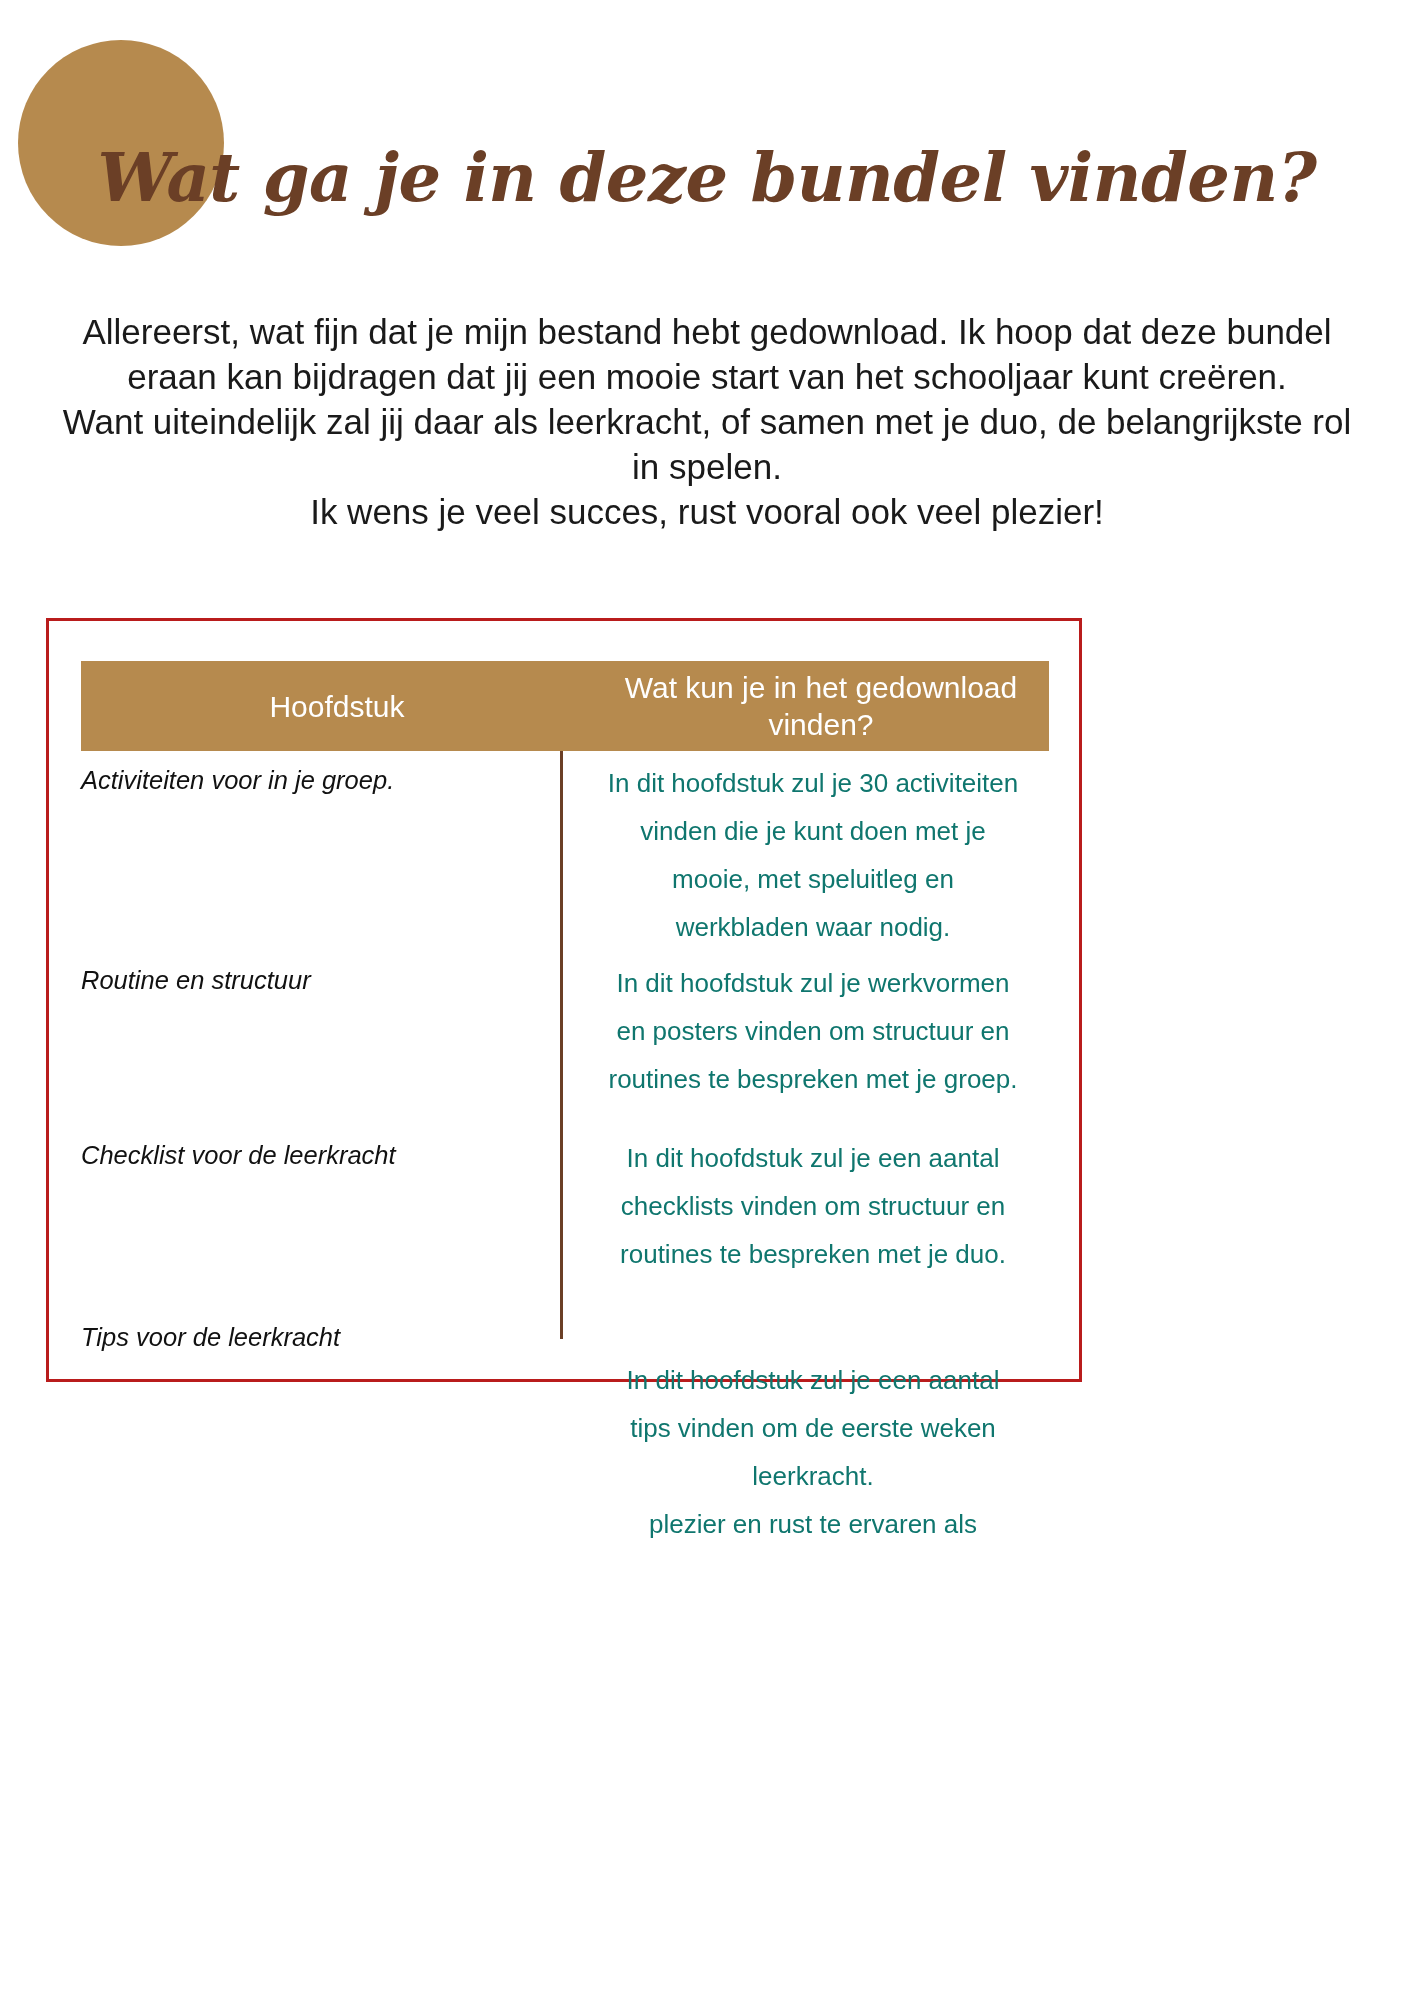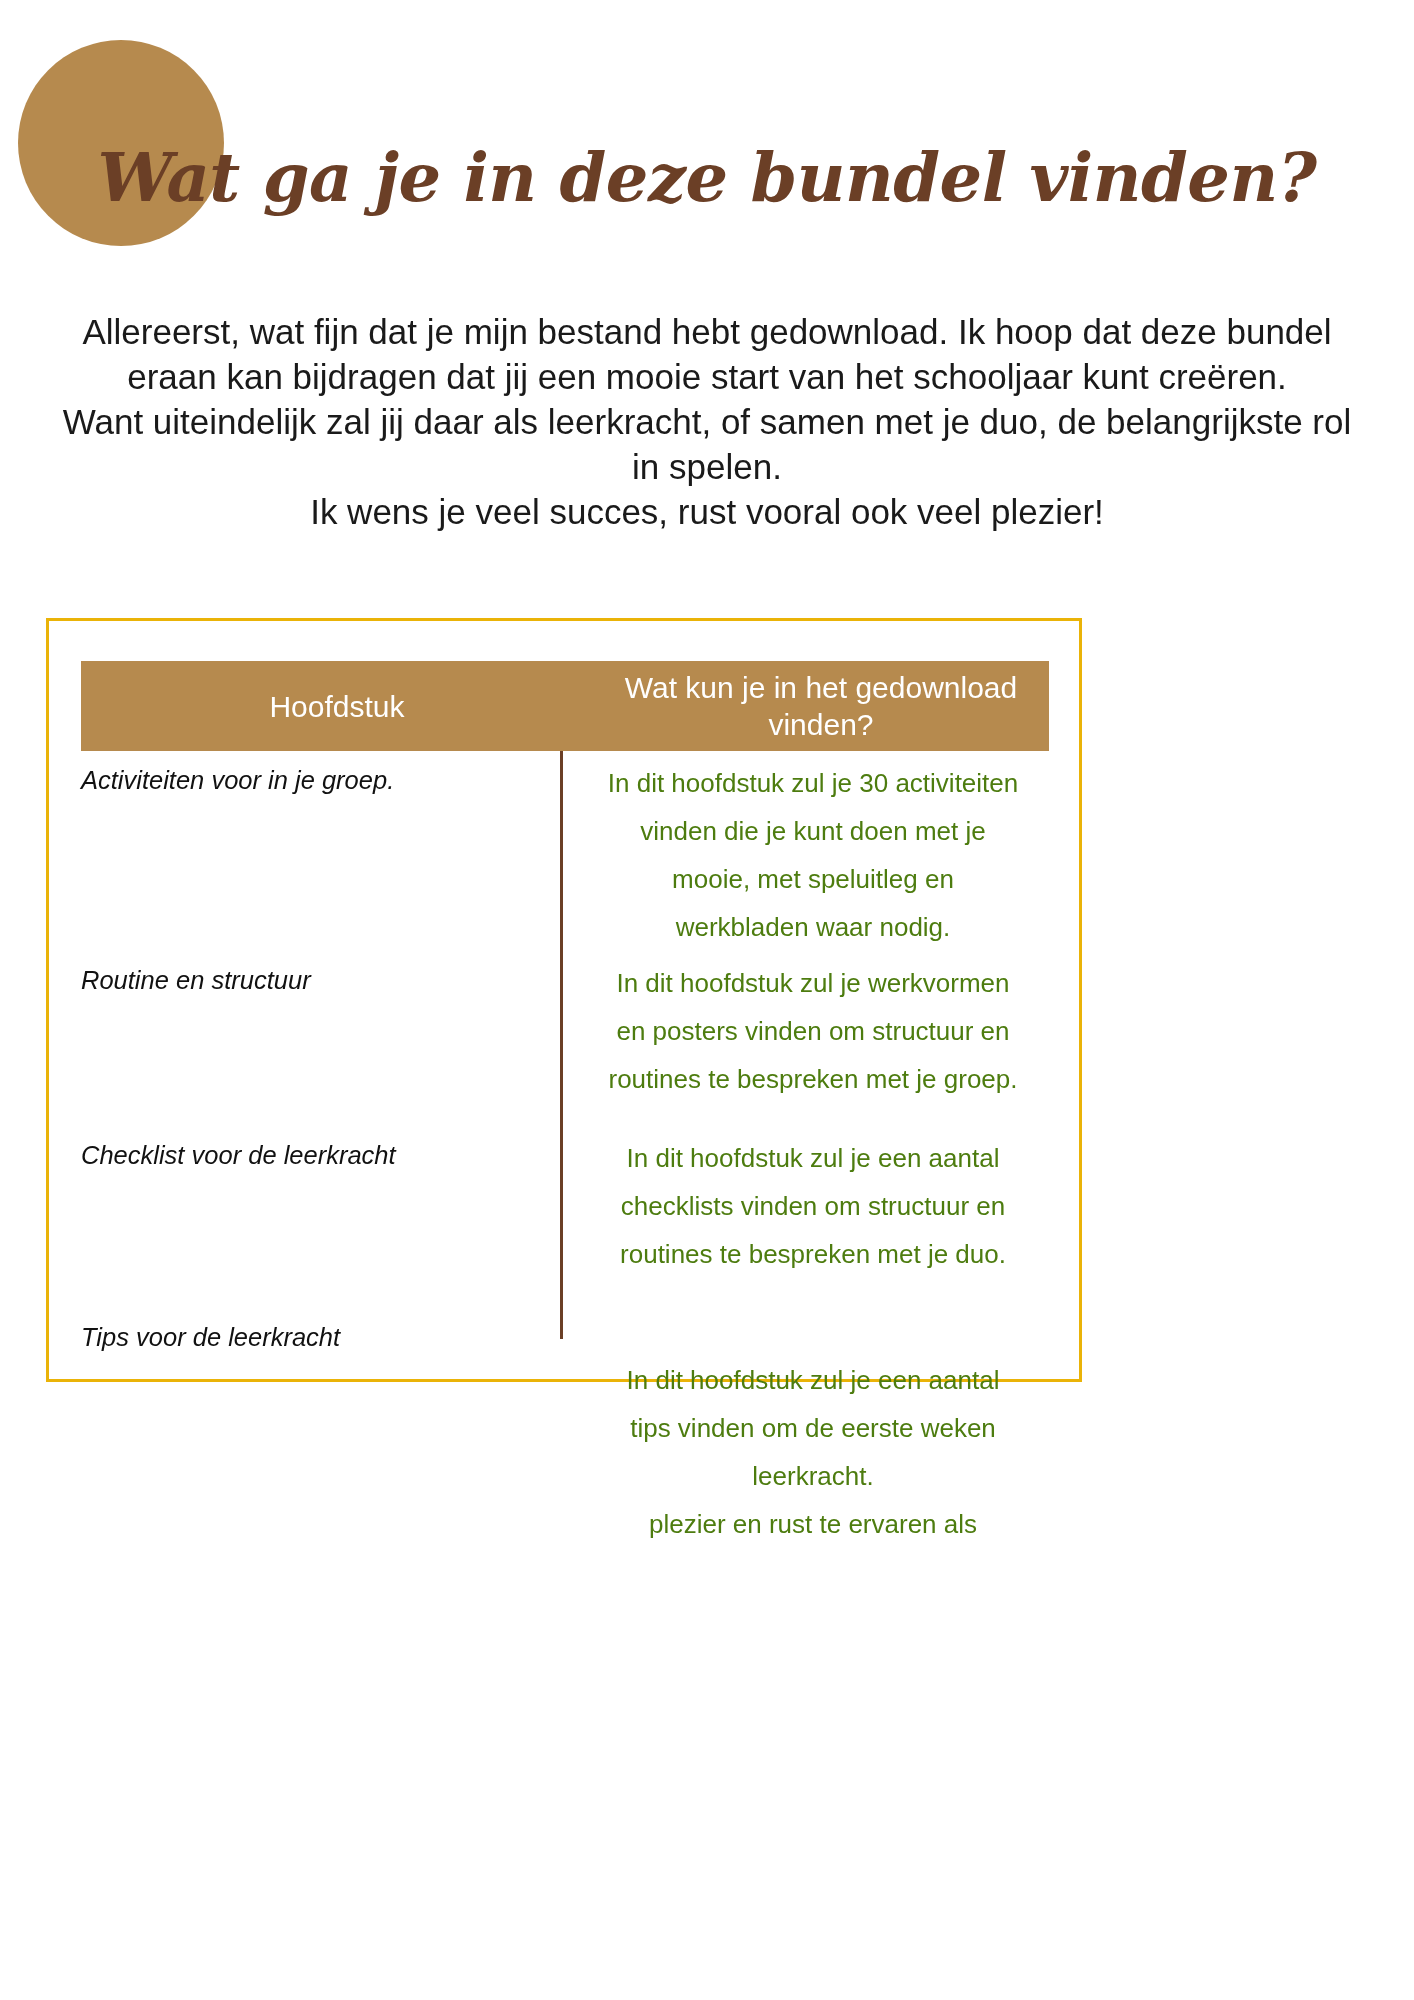--- a/index.html
+++ b/index.html
@@ -61,21 +61,21 @@
     white-space: nowrap;
   }
 
   
   #table-frame {
     position: absolute;
     left: 46px;
     top: 618px;
     width: 1036px;
     height: 764px;
-    border: 3px solid #eab308;
+    border: 3px solid #b91c1c;
     box-sizing: border-box;
   }
 
   
   #table-header {
     position: absolute;
     left: 32px;
     top: 40px;
     width: 968px;
     height: 90px;
@@ -130,21 +130,21 @@
     color: #111111;
     text-align: left;
     font-family: "Liberation Sans", sans-serif;
     line-height: 34px;
   }
   .cell-content {
     position: absolute;
     left: 528px;
     width: 472px;
     font-size: 26px;
-    color: #4d7c0f;
+    color: #0f766e;
     text-align: center;
     line-height: 48px;
     font-family: "Liberation Sans", sans-serif;
   }
   .cell-content .line { display: block; white-space: nowrap; }
 
   #row-0 { top: 0; }
   #row-0 .cell-chapter { top: 12px; }
   #row-0 .cell-content { top: 8px; }
 

